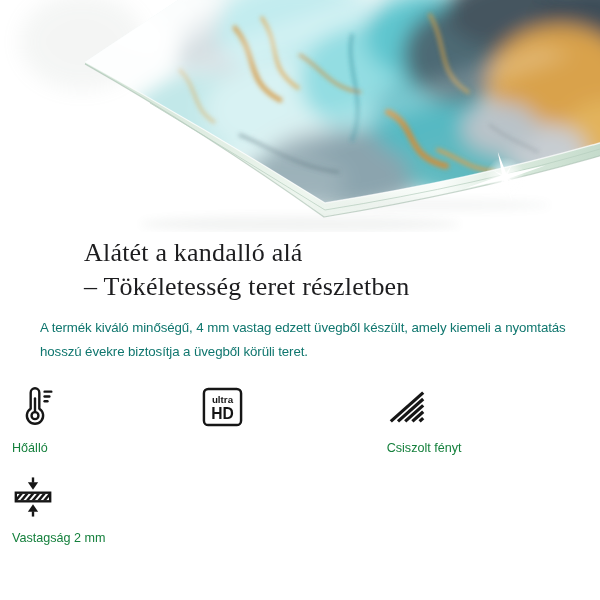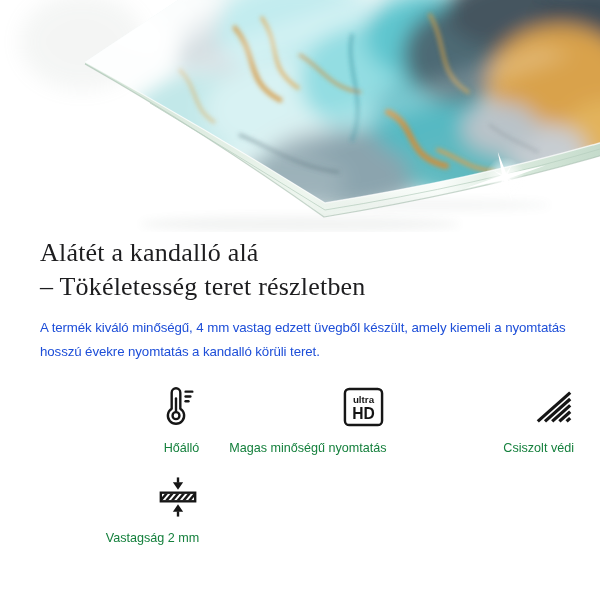--- a/index.html
+++ b/index.html
@@ -13,33 +13,33 @@
 
   .heading {
     margin:6px 0 0 40px;
     font-family:"Liberation Serif", "DejaVu Serif", serif;
     font-weight:400;
     font-size:26px;
     line-height:34px;
     letter-spacing:0.2px;
     color:#1d1d1f;
   }
-  .h-line { display:block; white-space:nowrap; }
-
-  .desc { margin:12px 0 0 40px; color:#1d4ed8; }
+  .h-line { display:block; white-space:nowrap;margin-left:44px; }
+
+  .desc { margin:12px 0 0 40px; color:#0f766e; }
   .desc-line {
     display:block; white-space:nowrap;
     font-size:13.3px; line-height:23.5px; letter-spacing:-0.1px;
   }
 
   .features {
     margin:18px 0 0 12px; width:562px;
     display:grid; grid-template-columns:repeat(3, 1fr); row-gap:16px;
   }
-  .feature { display:flex; flex-direction:column; align-items:flex-end; }
+  .feature { display:flex; flex-direction:column; align-items:flex-start; }
   .f-icon { height:52px; display:flex; align-items:center; justify-content:center; }
   .f-icon svg { display:block; }
   .f-label { margin-top:8px; font-size:12.6px; color:#15803d; white-space:nowrap; }
 
   .ico { stroke:#161616; fill:none; stroke-width:2.5; }
   .ico-fill { fill:#161616; stroke:none; }
   .hd-text { font-family:"Liberation Sans", sans-serif; font-weight:bold; fill:#141414; }
 </style>
 </head>
 <body>
@@ -144,21 +144,21 @@
     </svg>
   </div>
 
   <h1 class="heading">
     <span class="h-line">Alátét a kandalló alá</span>
     <span class="h-line">– Tökéletesség teret részletben</span>
   </h1>
 
   <p class="desc">
     <span class="desc-line">A termék kiváló minőségű, 4 mm vastag edzett üvegből készült, amely kiemeli a nyomtatás</span>
-    <span class="desc-line">hosszú évekre nyomtatás a kandalló körüli teret.</span>
+    <span class="desc-line">hosszú évekre biztosítja a üvegből körüli teret.</span>
   </p>
 
   <div class="features">
 
     <div class="feature">
       <div class="f-icon">
         <svg viewBox="0 0 48 48" width="46" height="46">
           <path class="ico" stroke-linejoin="round" d="M19.5,25.8 L19.5,9 A4.5,4.5 0 0 1 28.5,9 L28.5,25.8 A8.5,8.5 0 1 1 19.5,25.8 Z"></path>
           <circle class="ico" cx="24" cy="33" r="3.6" stroke-width="2.2"></circle>
           <line class="ico" x1="24" y1="15" x2="24" y2="28" stroke-width="2.4" stroke-linecap="round"></line>
@@ -171,38 +171,37 @@
     </div>
 
     <div class="feature">
       <div class="f-icon">
         <svg viewBox="0 0 48 44" width="47" height="43">
           <rect class="ico" x="5" y="3" width="38" height="37" rx="4.5" stroke-width="2.8"></rect>
           <text class="hd-text" x="24" y="17.5" font-size="10" text-anchor="middle">ultra</text>
           <text class="hd-text" x="24" y="34" font-size="16" text-anchor="middle">HD</text>
         </svg>
       </div>
-      <div class="f-label">Magas minőségű nyomtatás</div>
     </div>
 
 
 
     <div class="feature">
       <div class="f-icon">
         <svg viewBox="0 0 44 40" width="40" height="36">
           <g stroke="#161616" stroke-width="3.6" fill="none">
             <line x1="4" y1="36" x2="40" y2="4"></line>
             <line x1="12" y1="36" x2="40" y2="11.2"></line>
             <line x1="20" y1="36" x2="40" y2="18.2"></line>
             <line x1="28" y1="36" x2="40" y2="25.3"></line>
             <line x1="36" y1="36" x2="40" y2="32.4"></line>
           </g>
         </svg>
       </div>
-      <div class="f-label">Csiszolt védi</div>
+      <div class="f-label">Csiszolt fényt</div>
     </div>
 
     <div class="feature">
       <div class="f-icon">
         <svg viewBox="0 0 44 44" width="42" height="42">
           <defs>
               <clipPath id="barClip">
                 <rect x="5" y="18.5" width="34" height="7"></rect>
               </clipPath>
             </defs>

